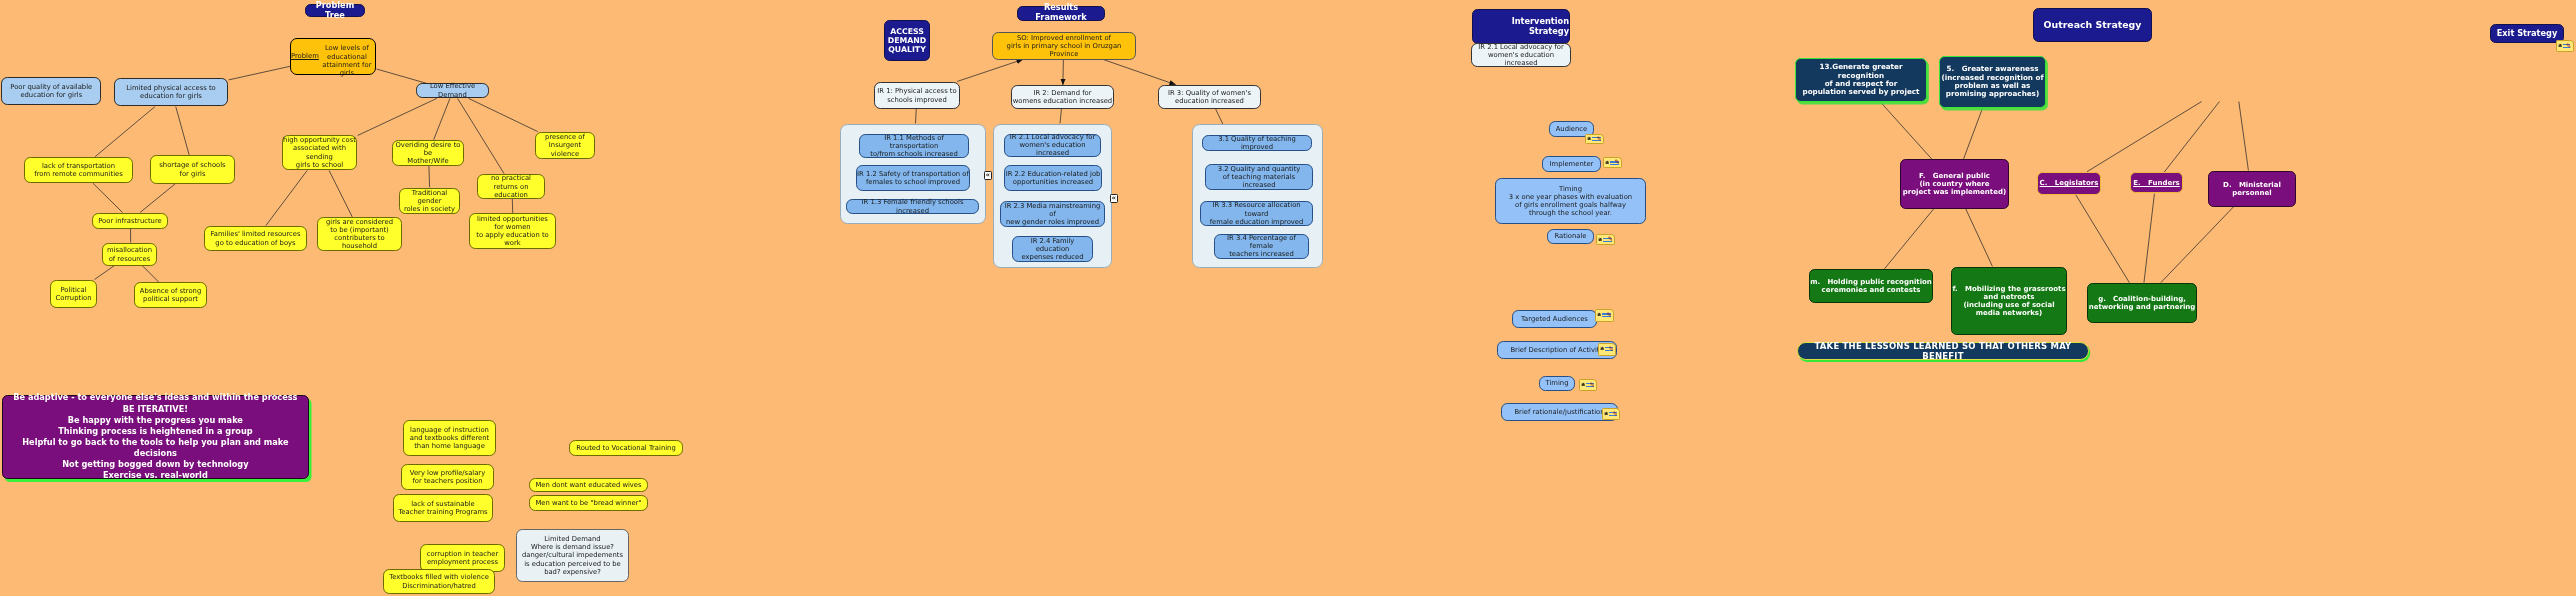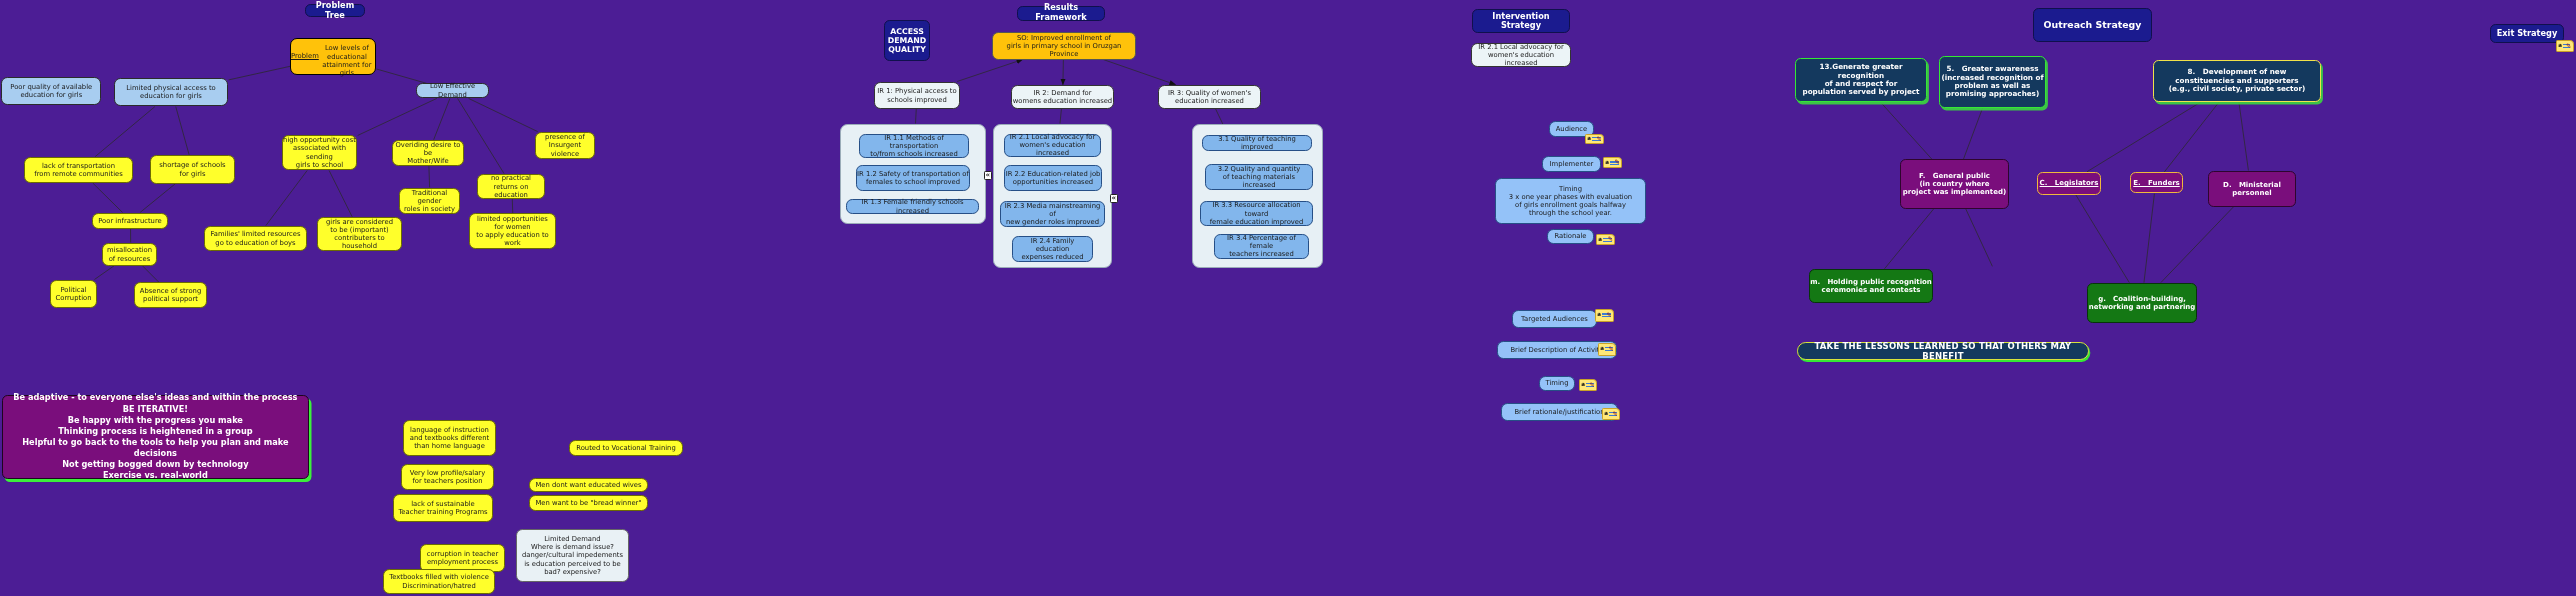--- a/index.html
+++ b/index.html
@@ -1,16 +1,16 @@
 <!DOCTYPE html>
 <html style="font-size:10px"><head>
 <meta charset="utf-8">
 <style>
   html,body{margin:0;padding:0;background:#ffffff;}
-  #canvas{position:relative;width:2576px;height:596px;background:#4c1d95;overflow:hidden;
+  #canvas{position:relative;width:2576px;height:596px;background:#fdba74;overflow:hidden;
           font-family:"DejaVu Sans", sans-serif;}
   #edges{position:absolute;left:0;top:0;z-index:0;}
   .node{position:absolute;box-sizing:border-box;display:flex;align-items:center;justify-content:center;
         text-align:center;white-space:pre-line;line-height:1.18;z-index:2;font-size:6.8px;color:#1a1a1a;}
   .title{background:#1b1b8f;color:#ffffff;font-weight:bold;font-size:8.2px;border-radius:5.6px;
          border:0.6px solid #10104d;z-index:2;}
   .gold-heavy{background:#ffc20a;border:1.6px solid #000000;border-radius:7px;}
   .gold{background:#ffc20a;border:0.8px solid #555555;border-radius:6.3px;}
   .blue{background:#a8cdf0;border:0.8px solid #2b2b2b;border-radius:6.3px;}
   .yellow{background:#ffff2b;border:0.8px solid #6b6b00;border-radius:6.3px;}
@@ -155,21 +155,21 @@
 expenses reduced</div>
     <div class="node chevron" style="left: 1110px; top: 194px; width: 7.5px; height: 8.8px;">«</div>
     <div class="node group" style="left: 1192px; top: 124px; width: 131px; height: 144px;"></div>
     <div class="node midblue" style="left: 1202px; top: 135px; width: 110px; height: 15.7px;">3.1 Quality of teaching improved</div>
     <div class="node midblue" style="left: 1205px; top: 164px; width: 108px; height: 26px;">3.2 Quality and quantity
 of teaching materials increased</div>
     <div class="node midblue" style="left: 1200px; top: 201px; width: 113px; height: 25px;">IR 3.3 Resource allocation toward
 female education improved</div>
     <div class="node midblue" style="left: 1214px; top: 234px; width: 95px; height: 24.5px;">IR 3.4 Percentage of female
 teachers increased</div>
-    <div class="node title" style="left: 1472px; top: 9.4px; width: 98px; height: 24px;">Intervention Strategy</div>
+    <div class="node title" style="left: 1472px; top: 9.4px; width: 98px; height: 35px; text-align: right;">Intervention Strategy</div>
     <div class="node palebox" style="left: 1471px; top: 43px; width: 100px; height: 24px;">IR 2.1 Local advocacy for
 women's education increased</div>
     <div class="node intblue" style="left: 1549px; top: 121px; width: 45px; height: 15.7px;">Audience</div>
     <div class="node note-icon" style="left: 1585px; top: 134px; width: 19px; height: 10px;"><span class="note-a">a</span><span class="note-lines"></span><span class="note-pencil">✎</span></div>
     <div class="node intblue" style="left: 1542px; top: 156px; width: 59px; height: 16.3px;">Implementer</div>
     <div class="node note-icon" style="left: 1603px; top: 157px; width: 19px; height: 10.7px;"><span class="note-a">a</span><span class="note-lines"></span><span class="note-pencil">✎</span></div>
     <div class="node intblue" style="left: 1495px; top: 178px; width: 151px; height: 46px;">Timing
 3 x one year phases with evaluation
 of girls enrollment goals halfway
 through the school year.</div>
@@ -184,32 +184,33 @@
     <div class="node intblue" style="left: 1501px; top: 403px; width: 117px; height: 18px;">Brief rationale/justification</div>
     <div class="node note-icon" style="left: 1602px; top: 408px; width: 18px; height: 12px;"><span class="note-a">a</span><span class="note-lines"></span><span class="note-pencil">✎</span></div>
     <div class="node title" style="left: 2033px; top: 7.5px; width: 119px; height: 34px; font-size: 9.4px;">Outreach Strategy</div>
     <div class="node outreach-dark" style="left: 1795px; top: 58px; width: 132px; height: 44px;">13.Generate greater recognition
 of and respect for
 population served by project</div>
     <div class="node outreach-dark" style="left: 1939px; top: 56px; width: 107px; height: 52px;">5.&nbsp;&nbsp;&nbsp;Greater awareness
 (increased recognition of
 problem as well as
 promising approaches)</div>
-    <div class="node outreach-dark-yellow" style="left: 2153px; top: 60px; width: 168px; height: 42px;">8.&nbsp;&nbsp;&nbsp;Development of new
-constituencies and supporters
-(e.g., civil society, private sector)</div>
     <div class="node purple" style="left: 1900px; top: 159px; width: 109px; height: 50px;">F.&nbsp;&nbsp;&nbsp;General public
 (in country where
 project was implemented)</div>
     <div class="node purple-yellow" style="left: 2037px; top: 172px; width: 64px; height: 22.6px;">C.&nbsp;&nbsp;&nbsp;Legislators</div>
     <div class="node purple-yellow" style="left: 2130px; top: 172px; width: 53px; height: 21.3px;">E.&nbsp;&nbsp;&nbsp;Funders</div>
     <div class="node purple" style="left: 2208px; top: 171px; width: 88px; height: 36px;">D.&nbsp;&nbsp;&nbsp;Ministerial
 personnel</div>
     <div class="node green" style="left: 1809px; top: 269px; width: 124px; height: 34px;">m.&nbsp;&nbsp;&nbsp;Holding public recognition
 ceremonies and contests</div>
+    <div class="node green" style="left: 1951px; top: 267px; width: 116px; height: 68px;">f.&nbsp;&nbsp;&nbsp;Mobilizing the grassroots
+and netroots
+(including use of social
+media networks)</div>
     <div class="node green" style="left: 2087px; top: 283px; width: 110px; height: 40px;">g.&nbsp;&nbsp;&nbsp;Coalition-building,
 networking and partnering</div>
     <div class="node lessons" style="left: 1797px; top: 342px; width: 292px; height: 17.6px;">TAKE THE LESSONS LEARNED SO THAT OTHERS MAY BENEFIT</div>
     <div class="node title" style="left: 2490px; top: 24px; width: 74px; height: 19px;">Exit Strategy</div>
     <div class="node note-icon" style="left: 2556px; top: 40px; width: 17.6px; height: 12px;"><span class="note-a">a</span><span class="note-lines"></span><span class="note-pencil">✎</span></div>
     <div class="node purple-note" style="left: 1.9px; top: 395px; width: 307px; height: 84px;">Be adaptive - to everyone else's ideas and within the process
 BE ITERATIVE!
 Be happy with the progress you make
 Thinking process is heightened in a group
 Helpful to go back to the tools to help you plan and make decisions

